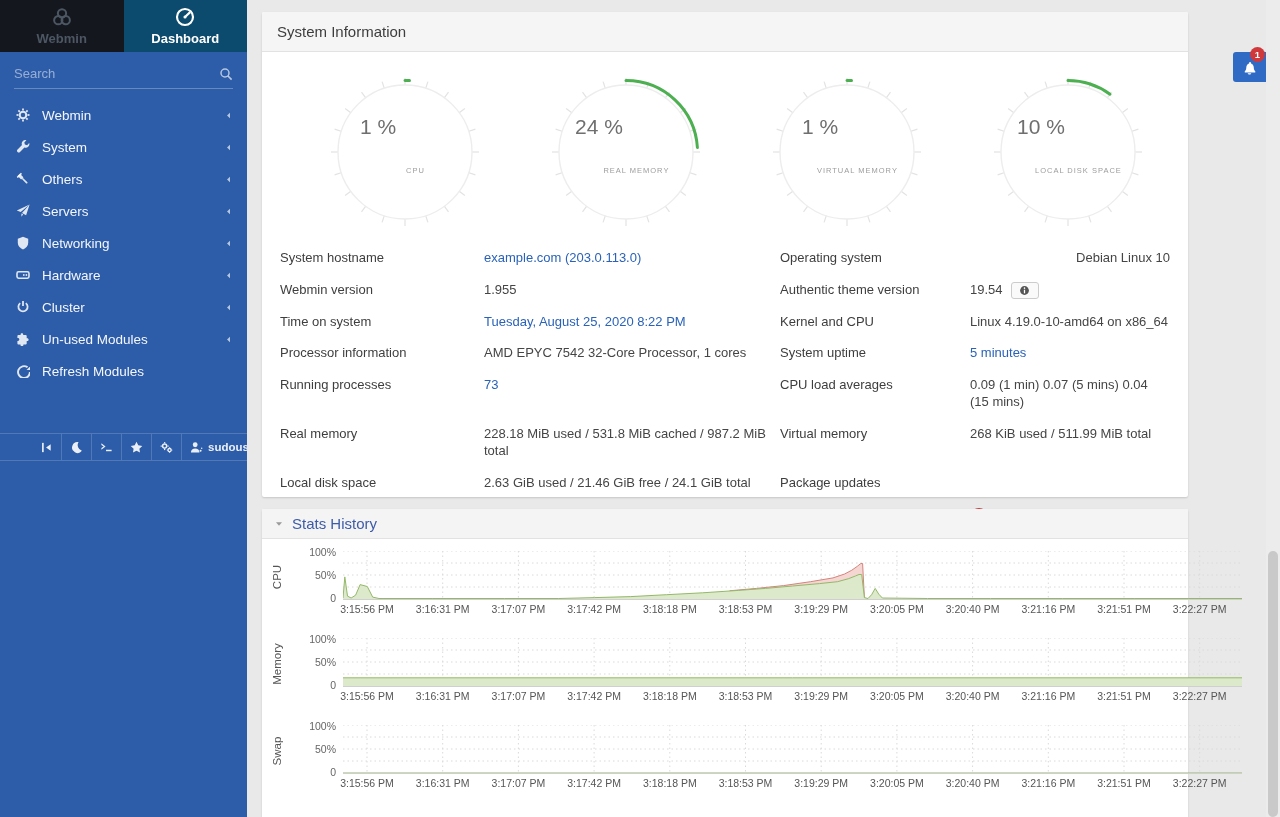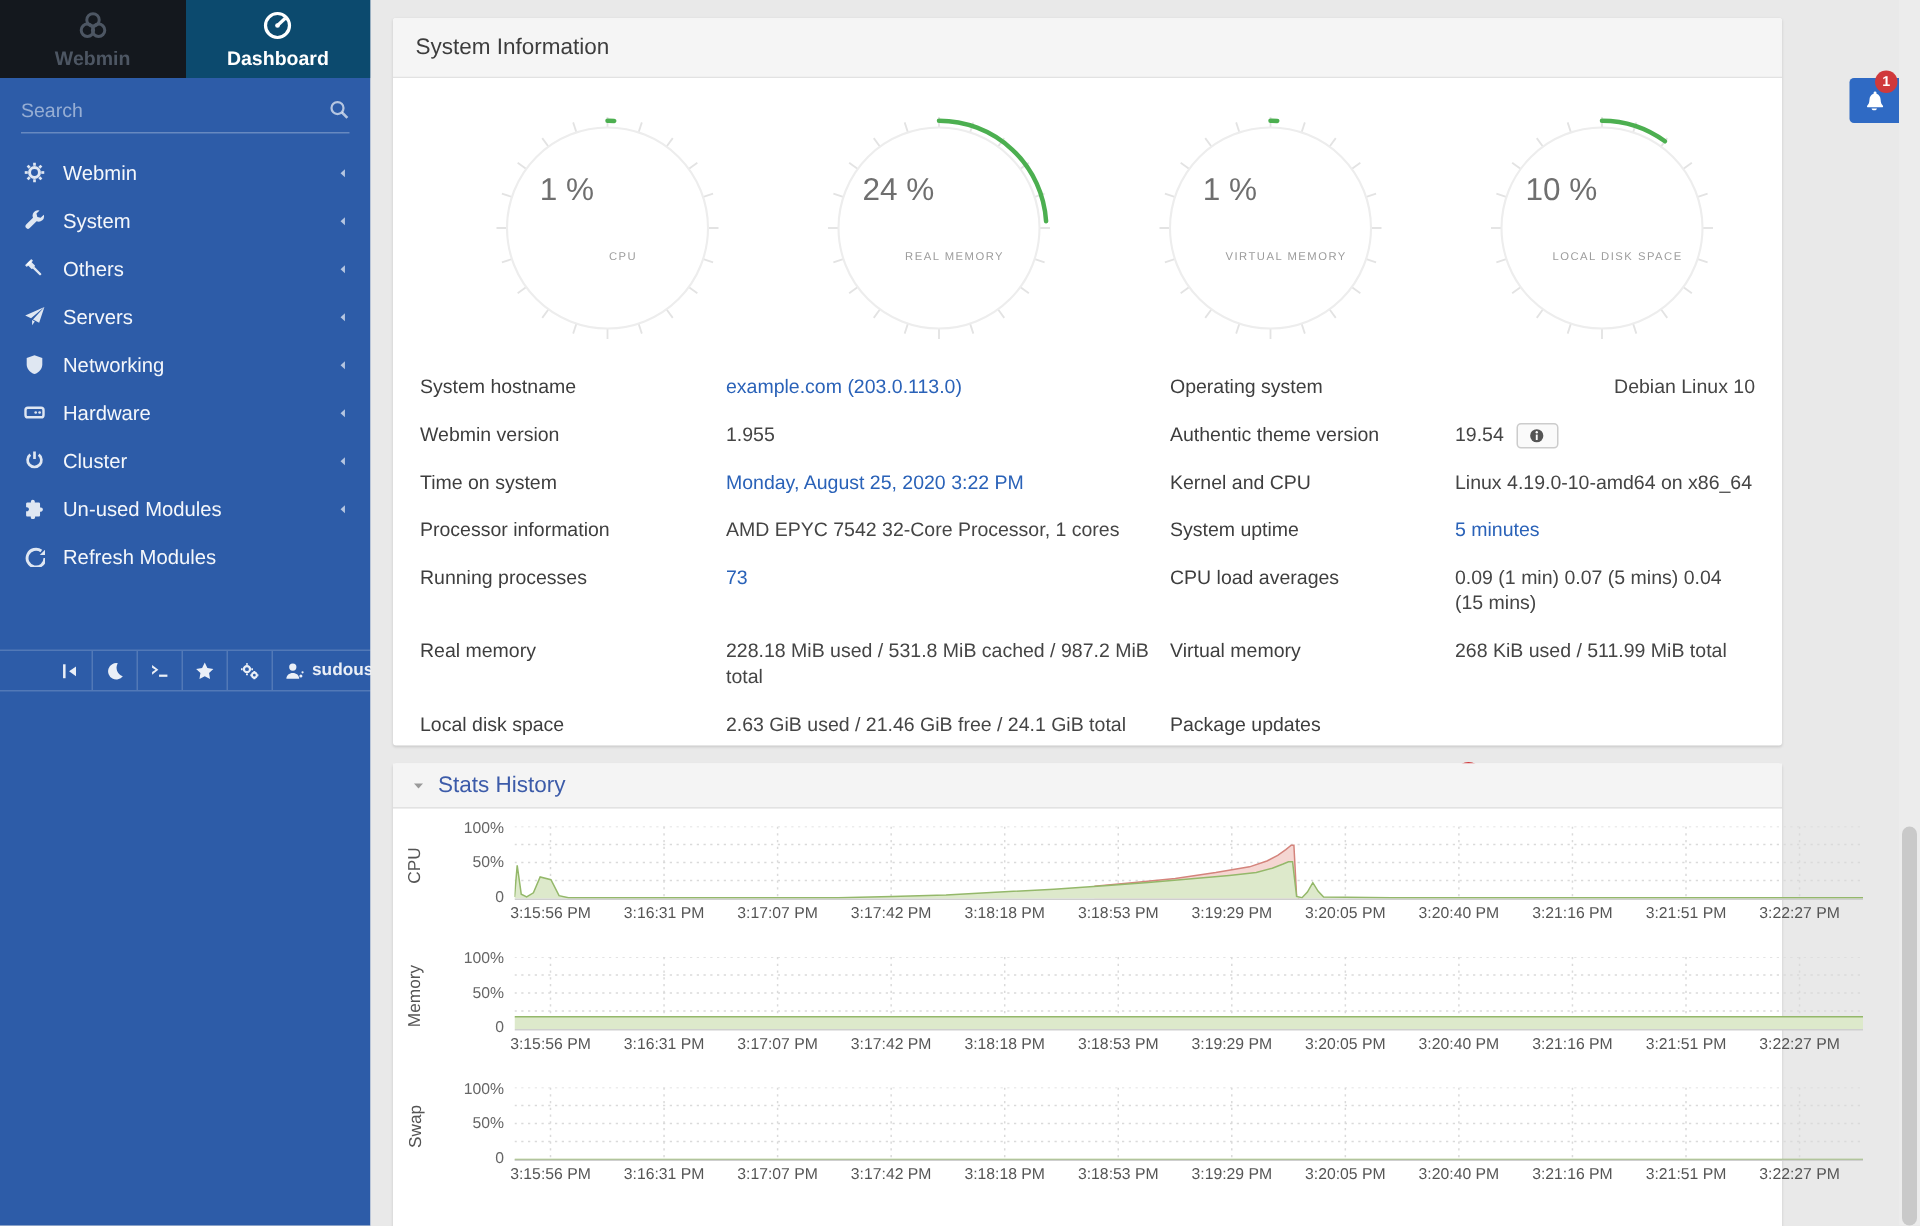--- a/index.html
+++ b/index.html
@@ -389,21 +389,21 @@
         <div class="cell val" style="grid-area: 2 / 2;"><span>1.955</span></div>
         <div class="cell" style="grid-area: 2 / 3;">Authentic theme version</div>
         <div class="cell val" style="grid-area: 2 / 4;"><span>19.54</span><span class="info-btn">
             <svg class="ic" width="11" height="11" viewBox="0 0 14 14">
               <circle cx="7" cy="7" r="5.6" fill="currentColor"></circle>
               <rect x="6.2" y="6" width="1.6" height="4.6" fill="#fff"></rect>
               <circle cx="7" cy="4" r="1" fill="#fff"></circle>
             </svg>
           </span></div>
         <div class="cell" style="grid-area: 3 / 1;">Time on system</div>
-        <div class="cell val" style="grid-area: 3 / 2;"><a class="lnk">Monday, August 25, 2020 3:22 PM</a></div>
+        <div class="cell val" style="grid-area: 3 / 2;"><a class="lnk">Tuesday, August 25, 2020 8:22 PM</a></div>
         <div class="cell" style="grid-area: 3 / 3;">Kernel and CPU</div>
         <div class="cell val" style="grid-area: 3 / 4;"><span>Linux 4.19.0-10-amd64 on x86_64</span></div>
         <div class="cell" style="grid-area: 4 / 1;">Processor information</div>
         <div class="cell val" style="grid-area: 4 / 2;"><span>AMD EPYC 7542 32-Core Processor, 1 cores</span></div>
         <div class="cell" style="grid-area: 4 / 3;">System uptime</div>
         <div class="cell val" style="grid-area: 4 / 4;"><a class="lnk">5 minutes</a></div>
         <div class="cell" style="grid-area: 5 / 1;">Running processes</div>
         <div class="cell val" style="grid-area: 5 / 2;"><a class="lnk">73</a></div>
         <div class="cell" style="grid-area: 5 / 3;">CPU load averages</div>
         <div class="cell val" style="grid-area: 5 / 4;"><span>0.09 (1 min) 0.07 (5 mins) 0.04 (15 mins)</span></div>

